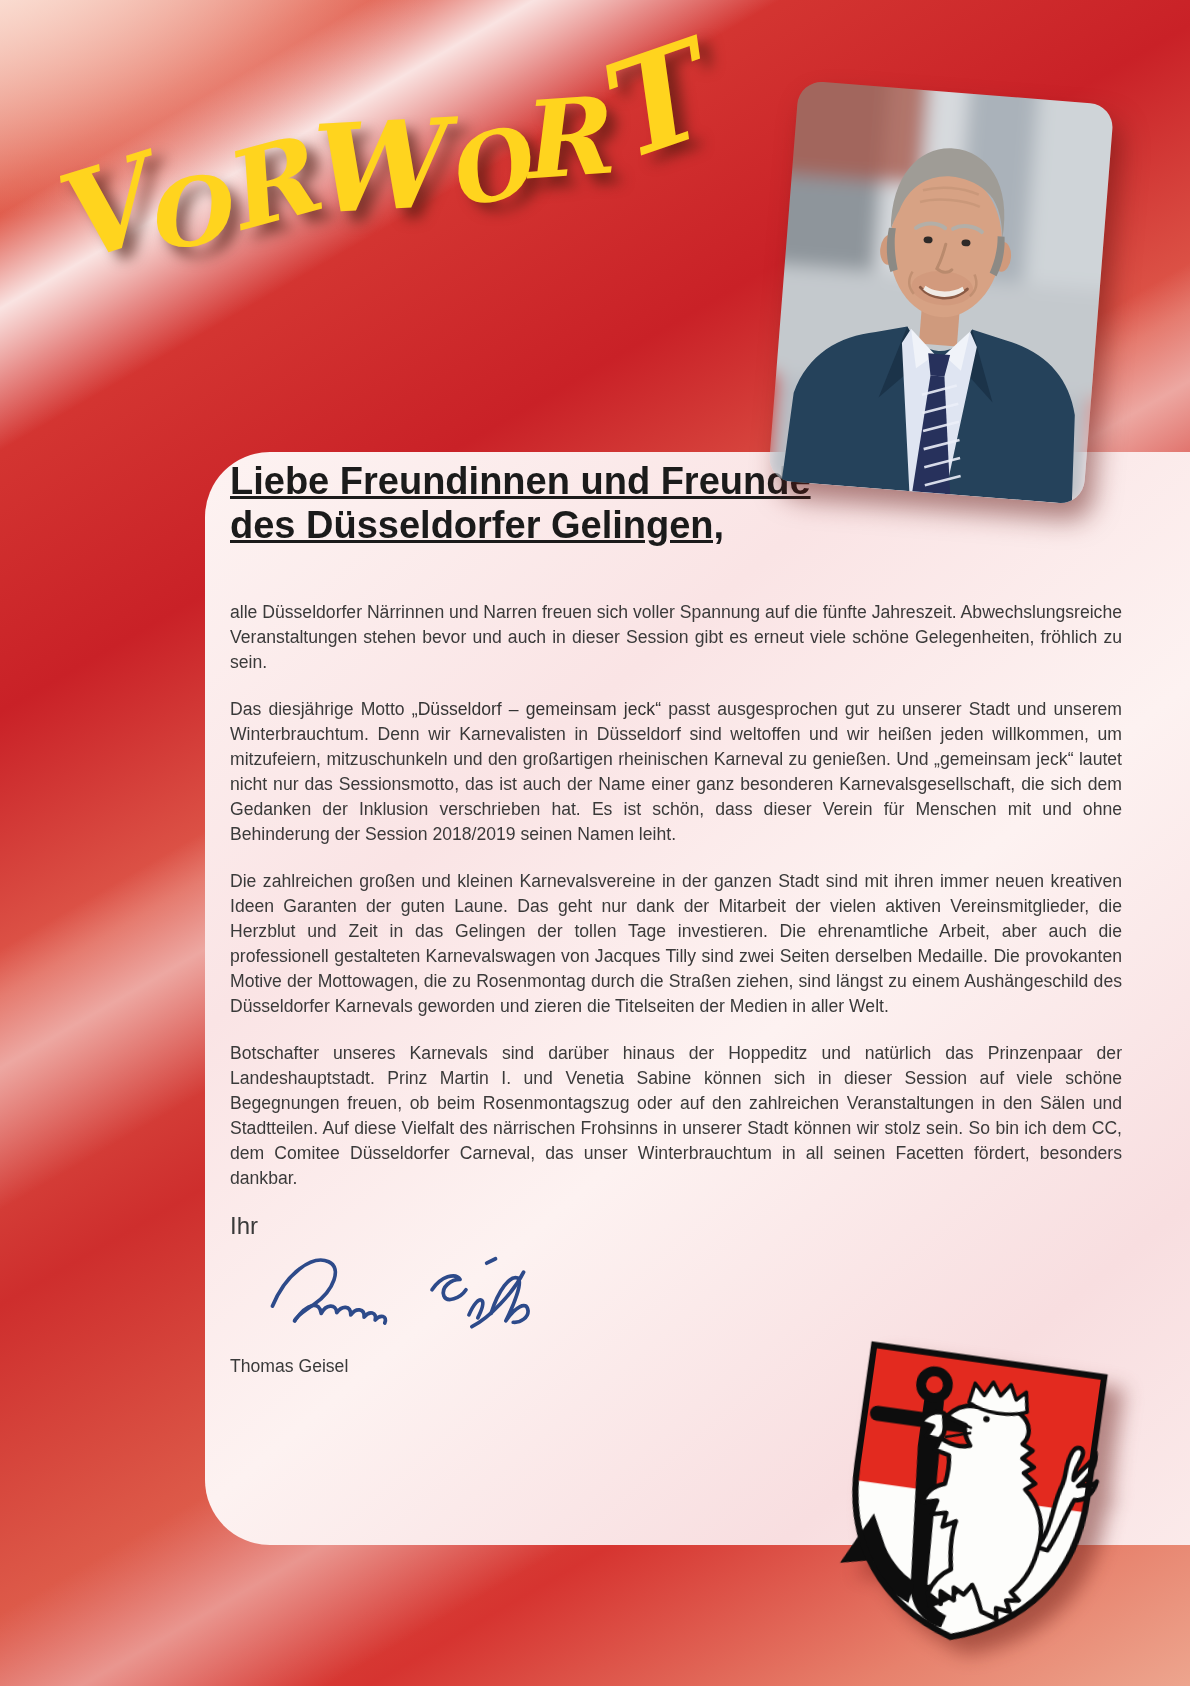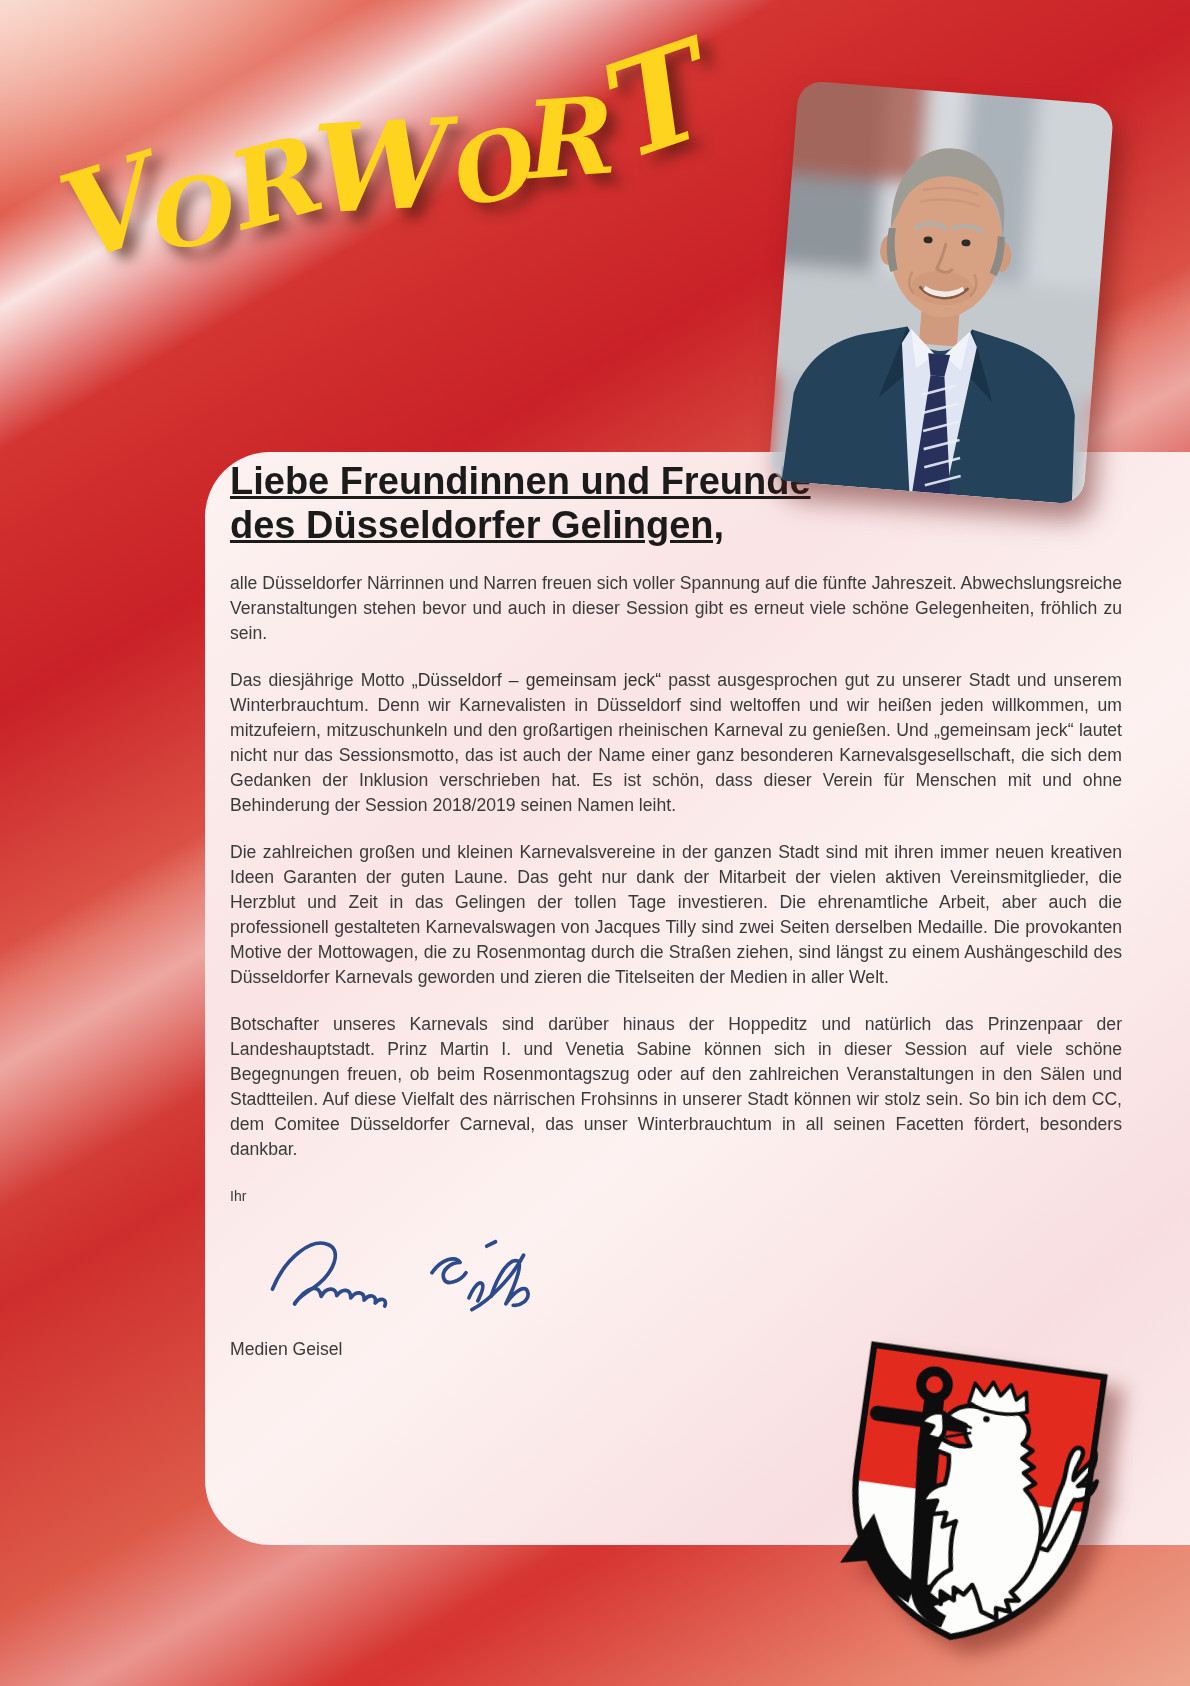--- a/index.html
+++ b/index.html
@@ -40,27 +40,27 @@
   
   .card{
     position:absolute;left:205px;top:452px;width:985px;height:1093px;z-index:3;
     border-radius:65px 0 0 65px;
     background:linear-gradient(140deg,#fdf3f2 0%,#fae4e5 30%,#fdf2f1 55%,#f8dee0 82%,#fbeaea 100%);
   }
   .card-inner{position:absolute;left:25px;top:0;width:892px;}
   .salutation{
     margin-top:7px;font-size:38px;line-height:44px;font-weight:bold;color:#1b1b1b;text-decoration:underline;
   }
-  .paras{margin-top:24px;}
+  .paras{margin-top:53px;}
   .paras p{
     margin:0 0 22px 0;font-size:17.6px;line-height:25px;color:#3a3a3a;
     text-align:justify;
   }
   .paras p b{font-weight:normal;color:#333;}
-  .closing{margin:0 0 18px 0;font-size:14px;line-height:25px;color:#3a3a3a;}
+  .closing{margin:0 0 6px 0;font-size:24px;line-height:25px;color:#3a3a3a;}
   .signature{display:block;margin:4px 0 0 6px;width:330px;height:96px;}
   .signoff{margin-top:14px;font-size:17.6px;line-height:25px;color:#3a3a3a;}
   
   .shield{
     position:absolute;left:836px;top:1346px;width:268px;height:304px;z-index:7;
     transform:rotate(8deg);
     filter:drop-shadow(18px 12px 10px rgba(95,18,12,.45));
   }
   .shield svg{display:block;width:100%;height:100%;}
 </style>
@@ -150,21 +150,21 @@
           <path d="M16,84 C34,40 70,14 92,24 C110,32 100,62 72,82 C60,90 48,98 46,104"></path>
           <path d="M46,104 C64,78 80,78 82,94 C88,82 102,80 103,93 C110,83 122,83 122,96 C129,86 141,87 140,99 C147,90 158,92 155,103 C162,95 172,97 168,107"></path>
           <path d="M232,62 C244,44 264,38 270,48 C258,48 244,58 248,70 C252,80 270,74 278,62"></path>
           <path d="M282,96 C288,82 296,72 300,77 C303,81 298,92 294,100"></path>
           <path d="M306,26 L318,20"></path>
           <path d="M312,94 C322,62 338,42 348,46 C356,50 342,84 332,104 C344,86 360,76 362,90 C363,99 352,107 342,106"></path>
           <path d="M286,112 C310,100 342,66 356,38"></path>
         </g>
       </svg>
       <div class="signoff">
-        <div>Medien Geisel</div>
+        <div>Thomas Geisel</div>
       </div>
     </div>
   </div>
 
   <div class="shield">
     <svg viewBox="0 0 300 340">
       <defs>
         <clipPath id="shieldClip">
           <path d="M20,15 L280,15 L280,150 C280,242 230,302 150,327 C70,302 20,242 20,150 Z"></path>
         </clipPath>

